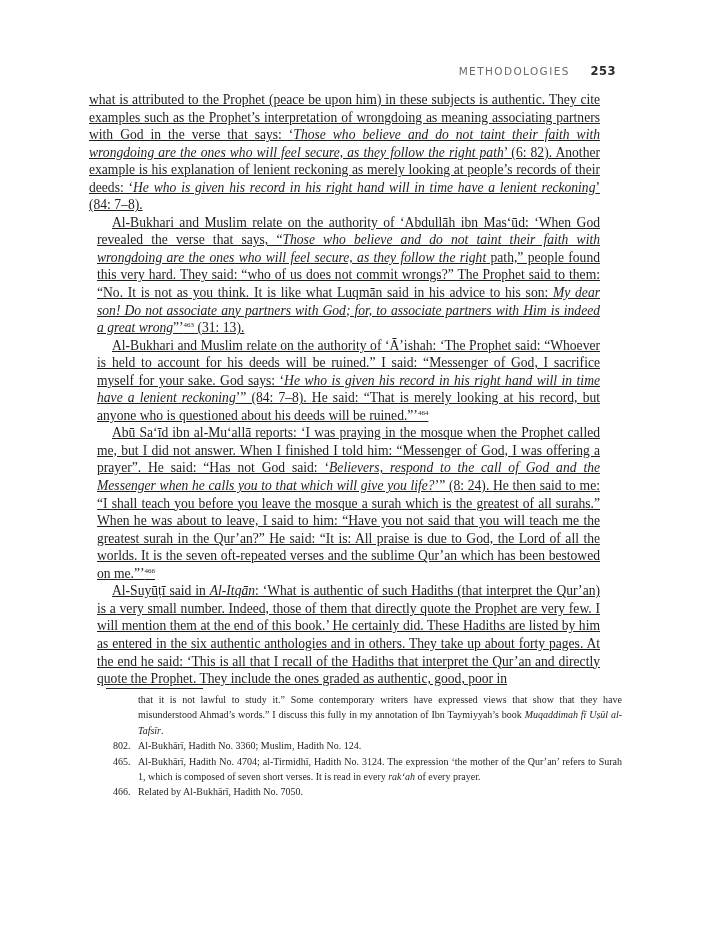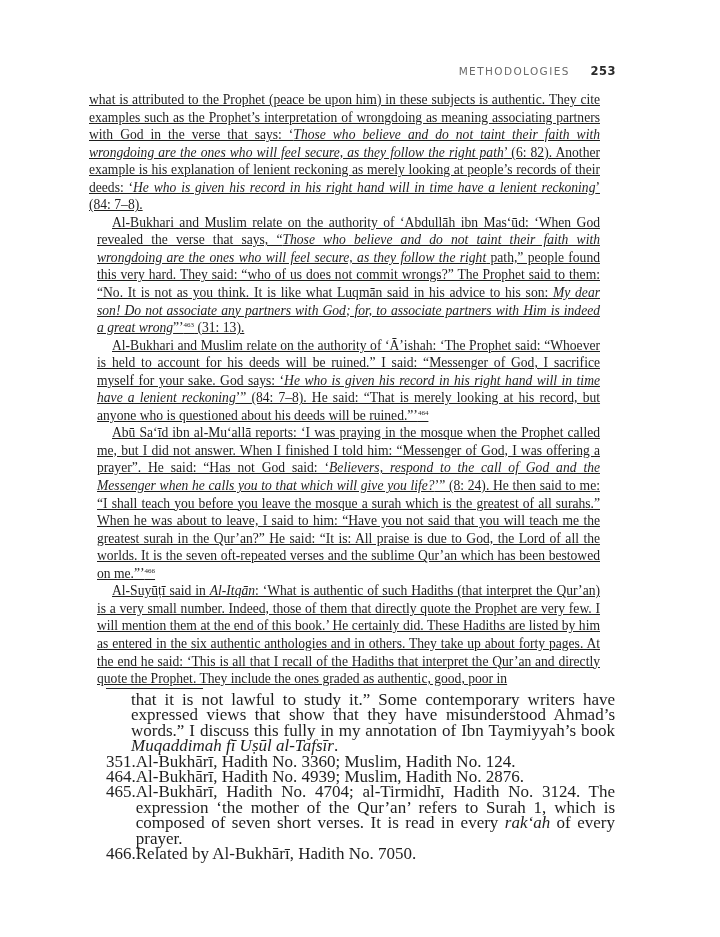--- a/index.html
+++ b/index.html
@@ -60,23 +60,23 @@
       position: absolute;
       top: 688px;
       left: 106px;
       width: 97px;
       height: 0;
       border-top: 1px solid #222;
     }
     .footnotes {
       position: absolute;
       top: 692px;
-      left: 106px;
+      left: 113px;
       width: 509px;
-      font-size: 17px;
+      font-size: 10px;
       line-height: 15.4px;
       text-align: justify;
       font-family: Liberation Serif, serif;
     }
     .footnotes .fn-cont {
       margin: 0;
       padding-left: 25px;
     }
     .footnotes .fn-item {
       display: flex;
@@ -109,26 +109,22 @@
 
   <p class="indent"><span>Al-Suyūṭī said in </span><i>Al-Itqān</i><span>: ‘What is authentic of such Hadiths (that interpret the Qur’an) is a very small number. Indeed, those of them that directly quote the Prophet are very few. I will mention them at the end of this book.’ He certainly did. These Hadiths are listed by him as entered in the six authentic anthologies and in others. They take up about forty pages. At the end he said: ‘This is all that I recall of the Hadiths that interpret the Qur’an and directly quote the Prophet. They include the ones graded as authentic, good, poor in</span></p>
 </div>
 
 <div class="footnote-rule"></div>
 
 <div class="footnotes">
   <p class="fn-cont"><span>that it is not lawful to study it.” Some contemporary writers have expressed views that show that they have misunderstood Ahmad’s words.” I discuss this fully in my annotation of Ibn Taymiyyah’s book </span><i>Muqaddimah fī Uṣūl al-Tafsīr</i><span>.</span></p>
 
   <div class="fn-item">
-    <span class="fn-num">351.</span>
+    <span class="fn-num">802.</span>
     <span class="fn-body">Al-Bukhārī, Hadith No. 3360; Muslim, Hadith No. 124.</span>
-  </div>
-  <div class="fn-item">
-    <span class="fn-num">464.</span>
-    <span class="fn-body">Al-Bukhārī, Hadith No. 4939; Muslim, Hadith No. 2876.</span>
   </div>
   <div class="fn-item">
     <span class="fn-num">465.</span>
     <span class="fn-body"><span>Al-Bukhārī, Hadith No. 4704; al-Tirmidhī, Hadith No. 3124. The expression ‘the mother of the Qur’an’ refers to Surah 1, which is composed of seven short verses. It is read in every </span><i>rak‘ah</i><span> of every prayer.</span></span>
   </div>
   <div class="fn-item">
     <span class="fn-num">466.</span>
     <span class="fn-body">Related by Al-Bukhārī, Hadith No. 7050.</span>
   </div>
 </div>

